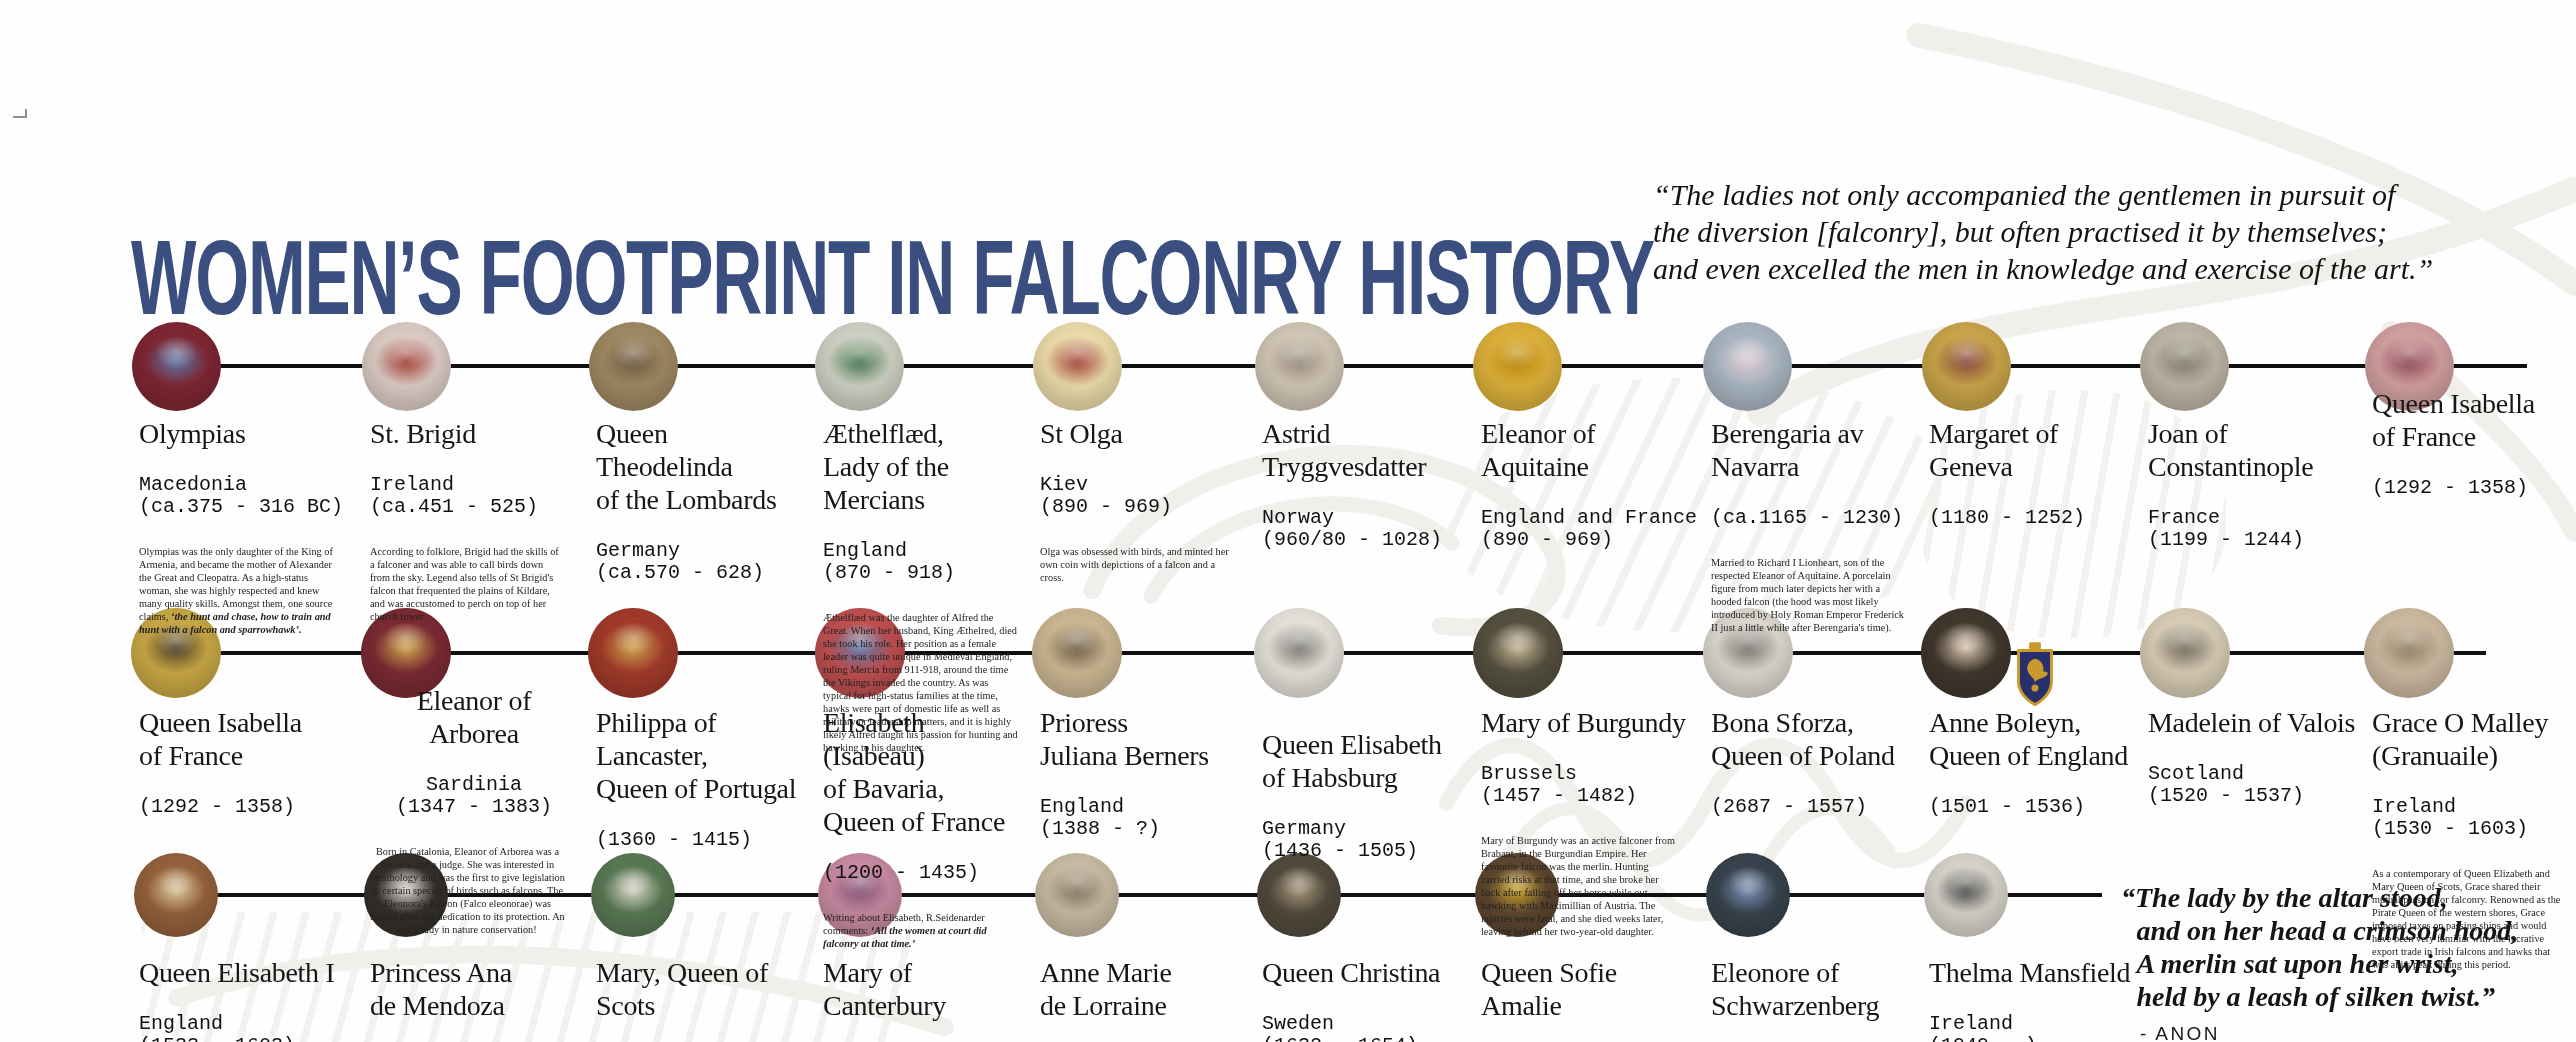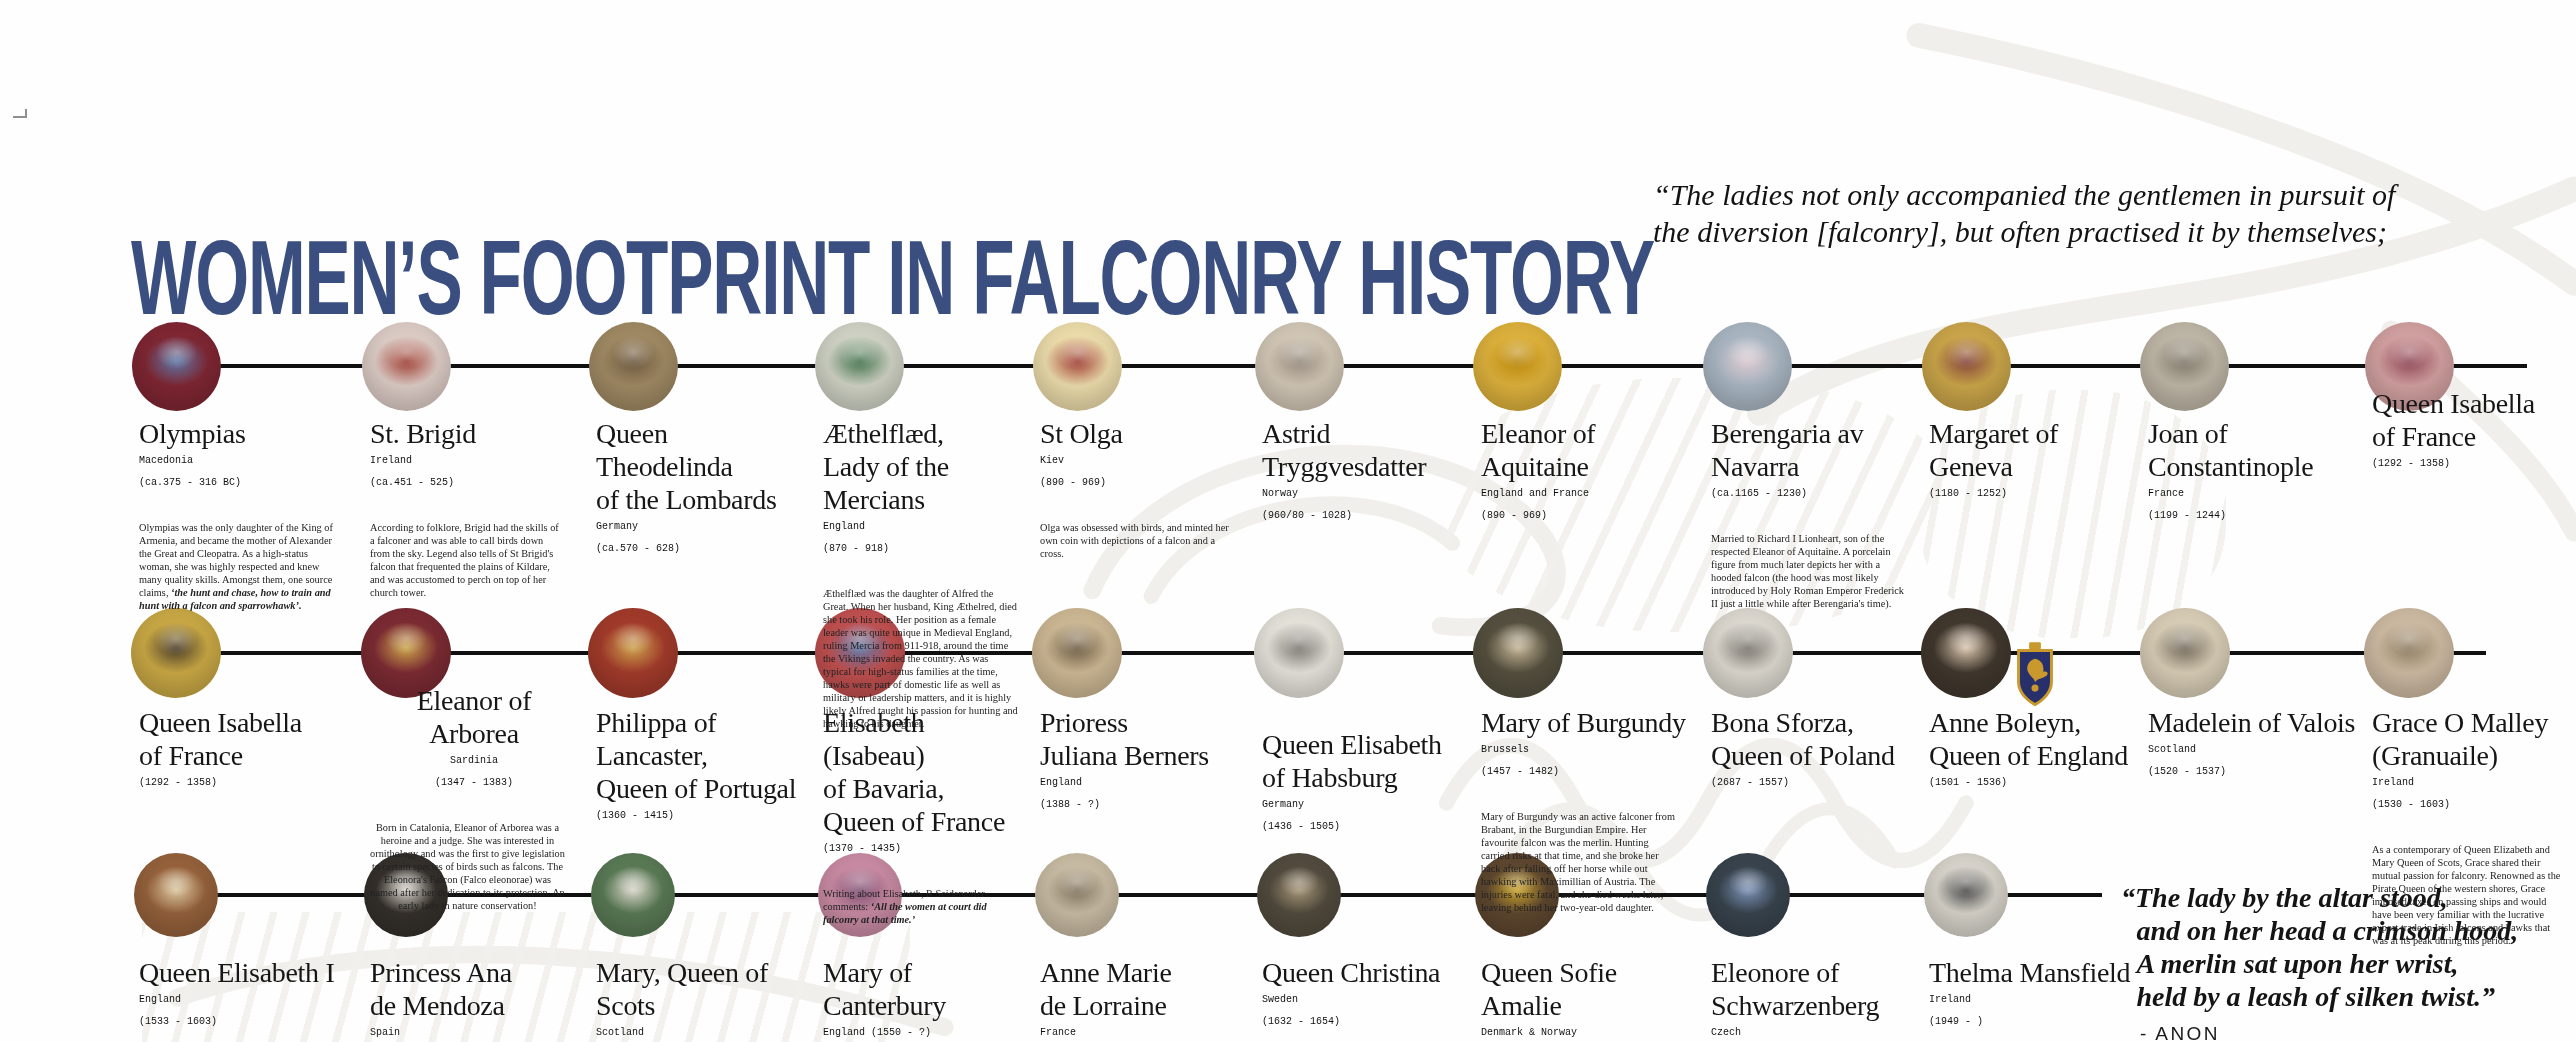--- a/index.html
+++ b/index.html
@@ -36,21 +36,21 @@
   .portrait{position:absolute;border-radius:50%;z-index:2;overflow:hidden;}
   .portrait .bust{
     position:absolute;inset:0;border-radius:50%;
     background:radial-gradient(ellipse 34% 26% at 50% 34%, rgba(255,255,255,.35) 0%, rgba(255,255,255,0) 70%);
     box-shadow:inset 0 -11.8px 26.6px rgba(0,0,0,.22);
   }
   .entry-text{position:absolute;z-index:3;width:208px;}
   .person-name{font-size:28px;line-height:33px;color:#161616;letter-spacing:-0.3px;}
   .person-loc{
     font-family:"Liberation Mono","DejaVu Sans Mono",monospace;
-    font-size:10px;line-height:22px;color:#111;margin-top:0;white-space:nowrap;
+    font-size:20px;line-height:22px;color:#111;margin-top:24px;white-space:nowrap;
   }
   .person-desc{font-size:10.3px;line-height:13px;color:#222;margin-top:27px;width:195px;}
   .person-desc .it{font-style:italic;font-weight:700;}
   .badge{position:absolute;z-index:2;}
 </style>
 </head>
 <body>
 
 <svg id="sketch-bg" width="2576" height="1042" viewBox="0 0 4363 1765">
   <g fill="none" stroke="#f1efeb" stroke-width="42" stroke-linecap="round">
@@ -72,20 +72,21 @@
             background:repeating-linear-gradient(105deg,#f2f0ec 0 7px,transparent 7px 31px);"></div>
 
 <div class="crop-mark" style="left:13px;top:116px;width:14px;height:1.8px;"></div>
 <div class="crop-mark" style="left:25.4px;top:109px;width:1.8px;height:8.9px;"></div>
 
 <h1 class="page-title" style="color: rgb(58, 79, 128);">WOMEN’S FOOTPRINT IN FALCONRY HISTORY</h1>
 
 <div class="top-quote">
   <div class="q-line">“The ladies not only accompanied the gentlemen in pursuit of</div>
   <div class="q-line">the diversion [falconry], but often practised it by themselves;</div>
+  <div class="q-line">and even excelled the men in knowledge and exercise of the art.”</div>
 </div>
 
 <div class="bottom-quote">
   <div class="q-line">“The lady by the altar stood,</div>
   <div class="q-line indented">and on her head a crimson hood,</div>
   <div class="q-line indented">A merlin sat upon her wrist,</div>
   <div class="q-line indented">held by a leash of silken twist.”</div>
 </div>
 <div class="quote-attribution">- ANON</div>
 
@@ -240,21 +241,21 @@
       </div>
     </div>
     <div class="portrait" style="left: 815px; top: 608px; width: 90px; height: 90px; background: radial-gradient(46% 36% at 50% 44%, rgb(92, 118, 166) 0%, rgba(0, 0, 0, 0) 78%), linear-gradient(168deg, rgb(192, 80, 80) 0%, rgb(192, 80, 80) 100%);">
       <div class="bust"></div>
     </div>
     <div class="entry-text" style="left: 823px; top: 706px;">
       <div class="person-name">Elisabeth (Isabeau)</div>
       <div class="person-name">of Bavaria,</div>
       <div class="person-name">Queen of France</div>
       <div class="person-loc">
-        <div>(1370 - 1435)</div>
+        <div>(1200 - 1435)</div>
       </div>
       <div class="person-desc"><span>Writing about Elisabeth, R.Seidenarder comments: </span><span class="it">‘All the women at court did falconry at that time.’</span></div>
     </div>
     <div class="portrait" style="left: 1032px; top: 608px; width: 90px; height: 90px; background: radial-gradient(46% 36% at 50% 44%, rgb(107, 90, 67) 0%, rgba(0, 0, 0, 0) 78%), linear-gradient(168deg, rgb(205, 184, 148) 0%, rgb(205, 184, 148) 100%);">
       <div class="bust"></div>
     </div>
     <div class="entry-text" style="left: 1040px; top: 706px;">
       <div class="person-name">Prioress</div>
       <div class="person-name">Juliana Berners</div>
       <div class="person-loc">

